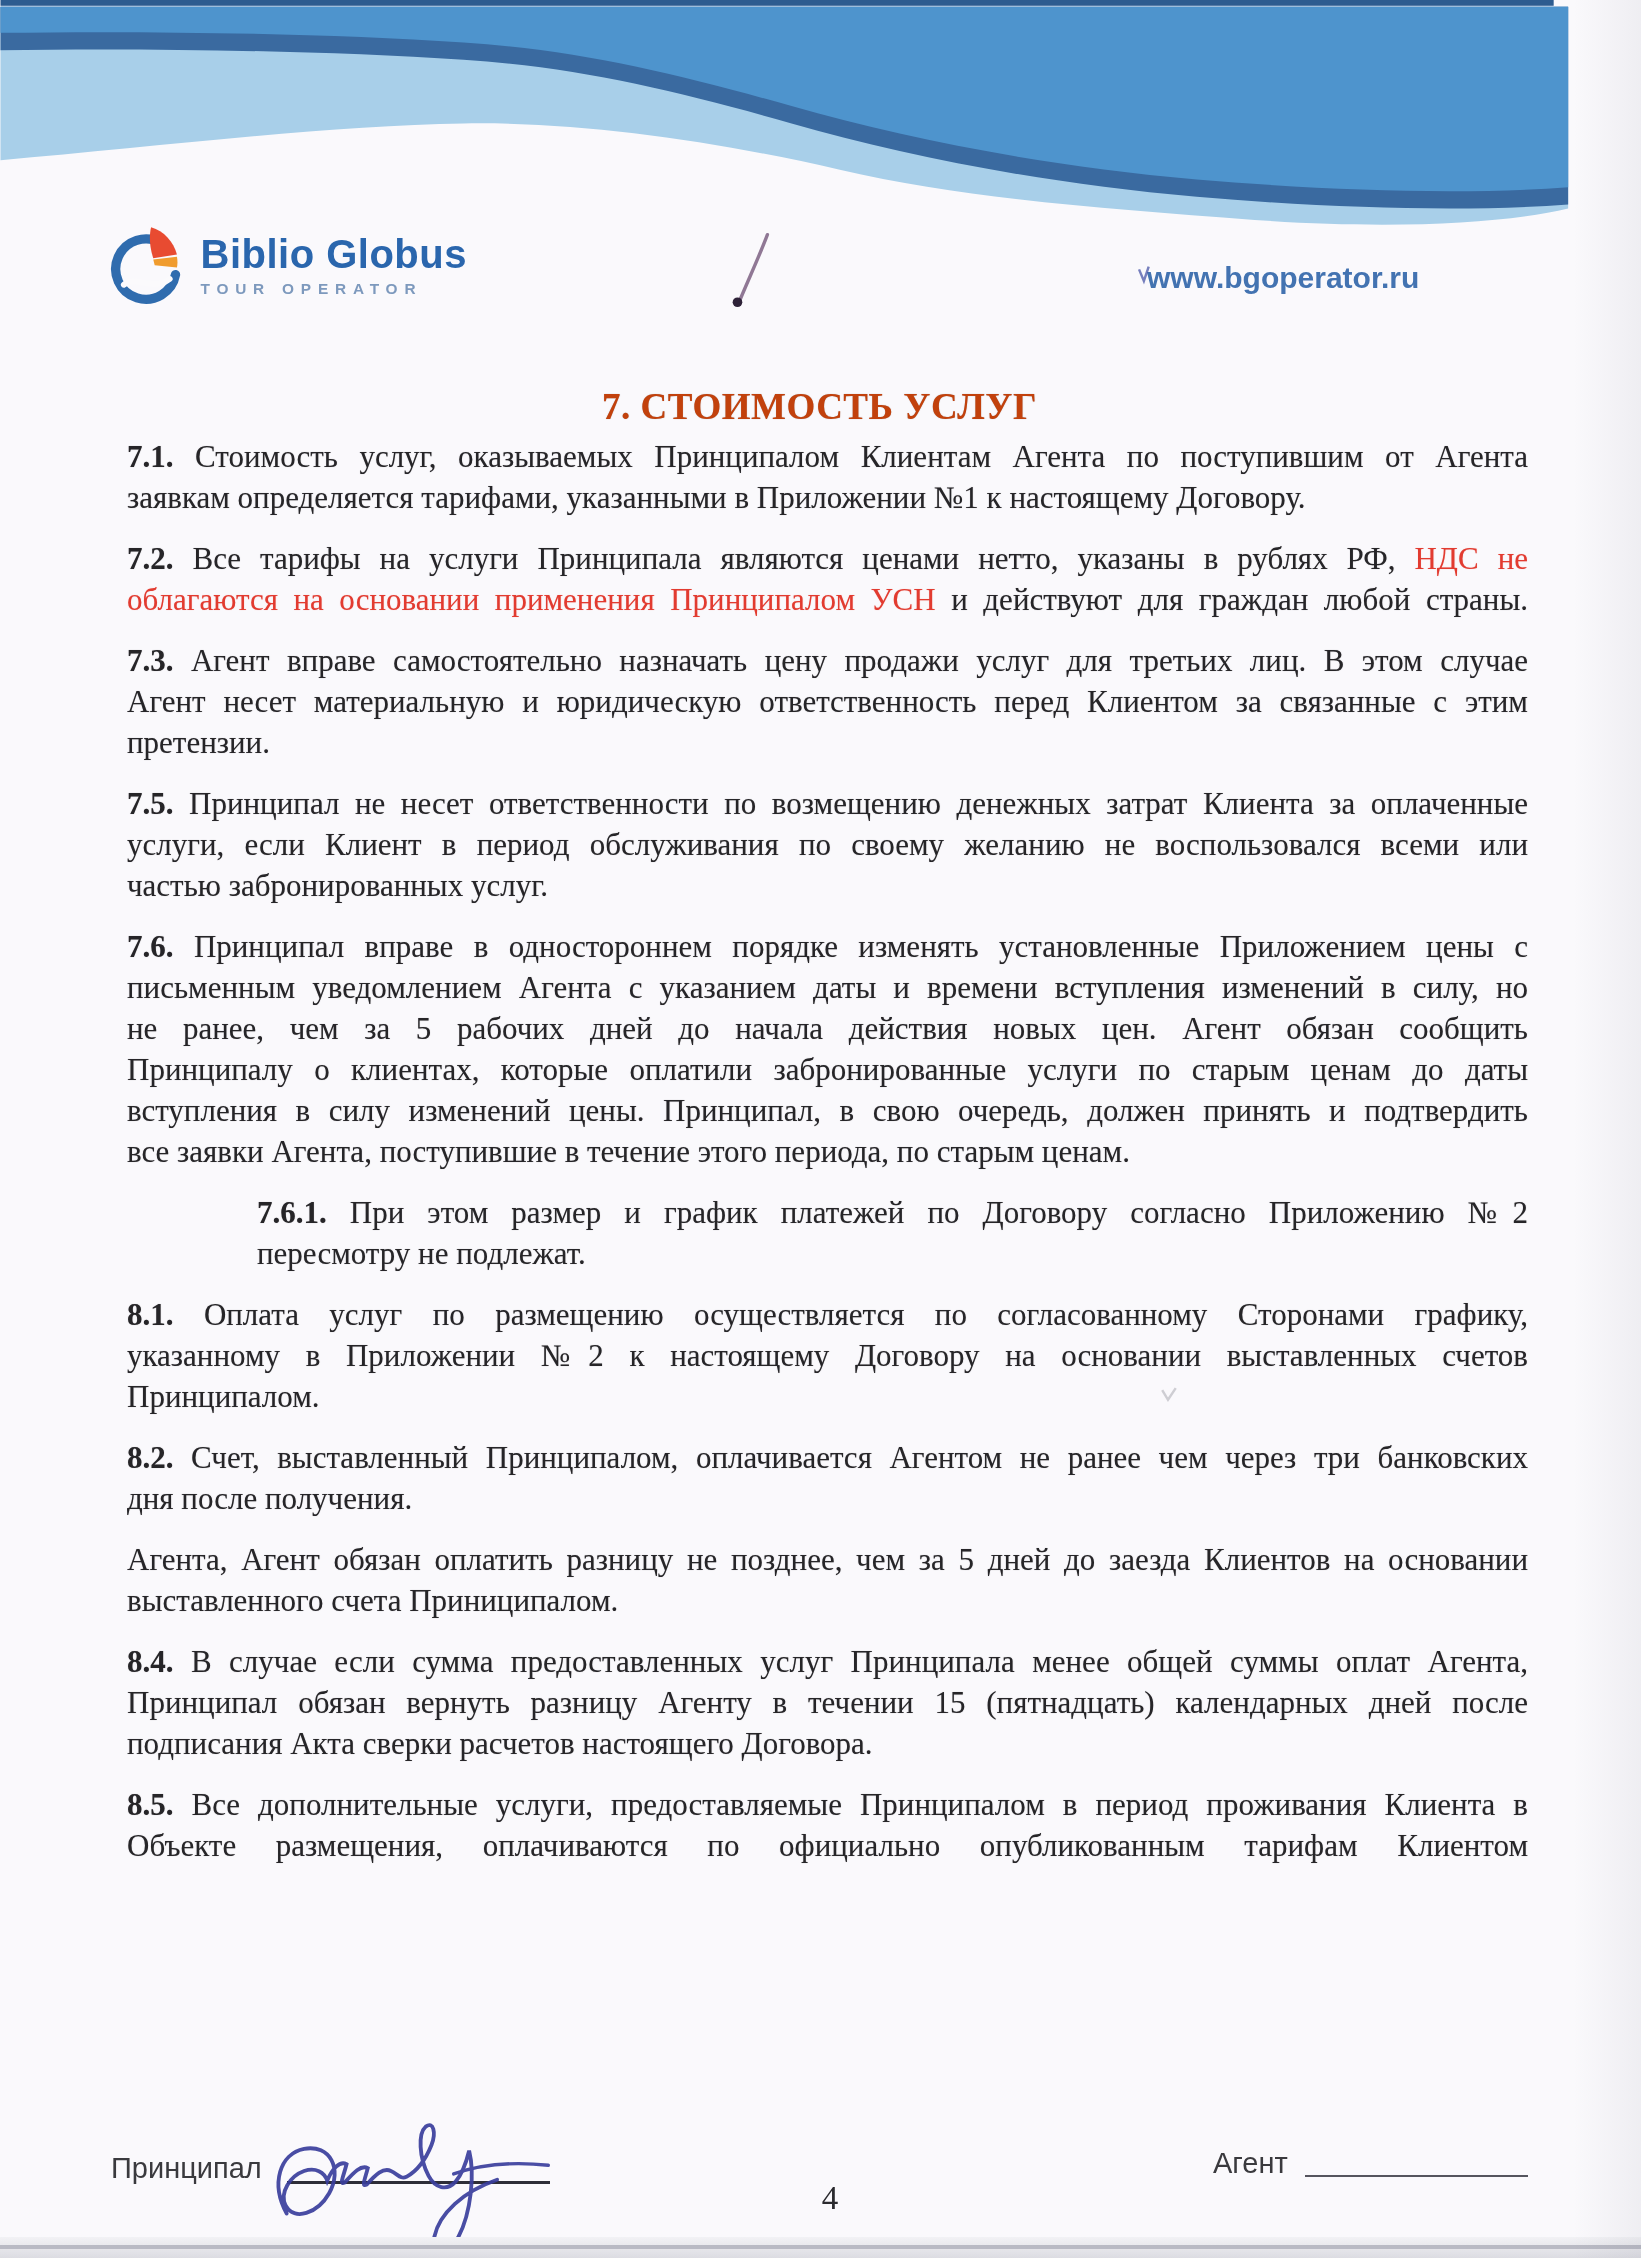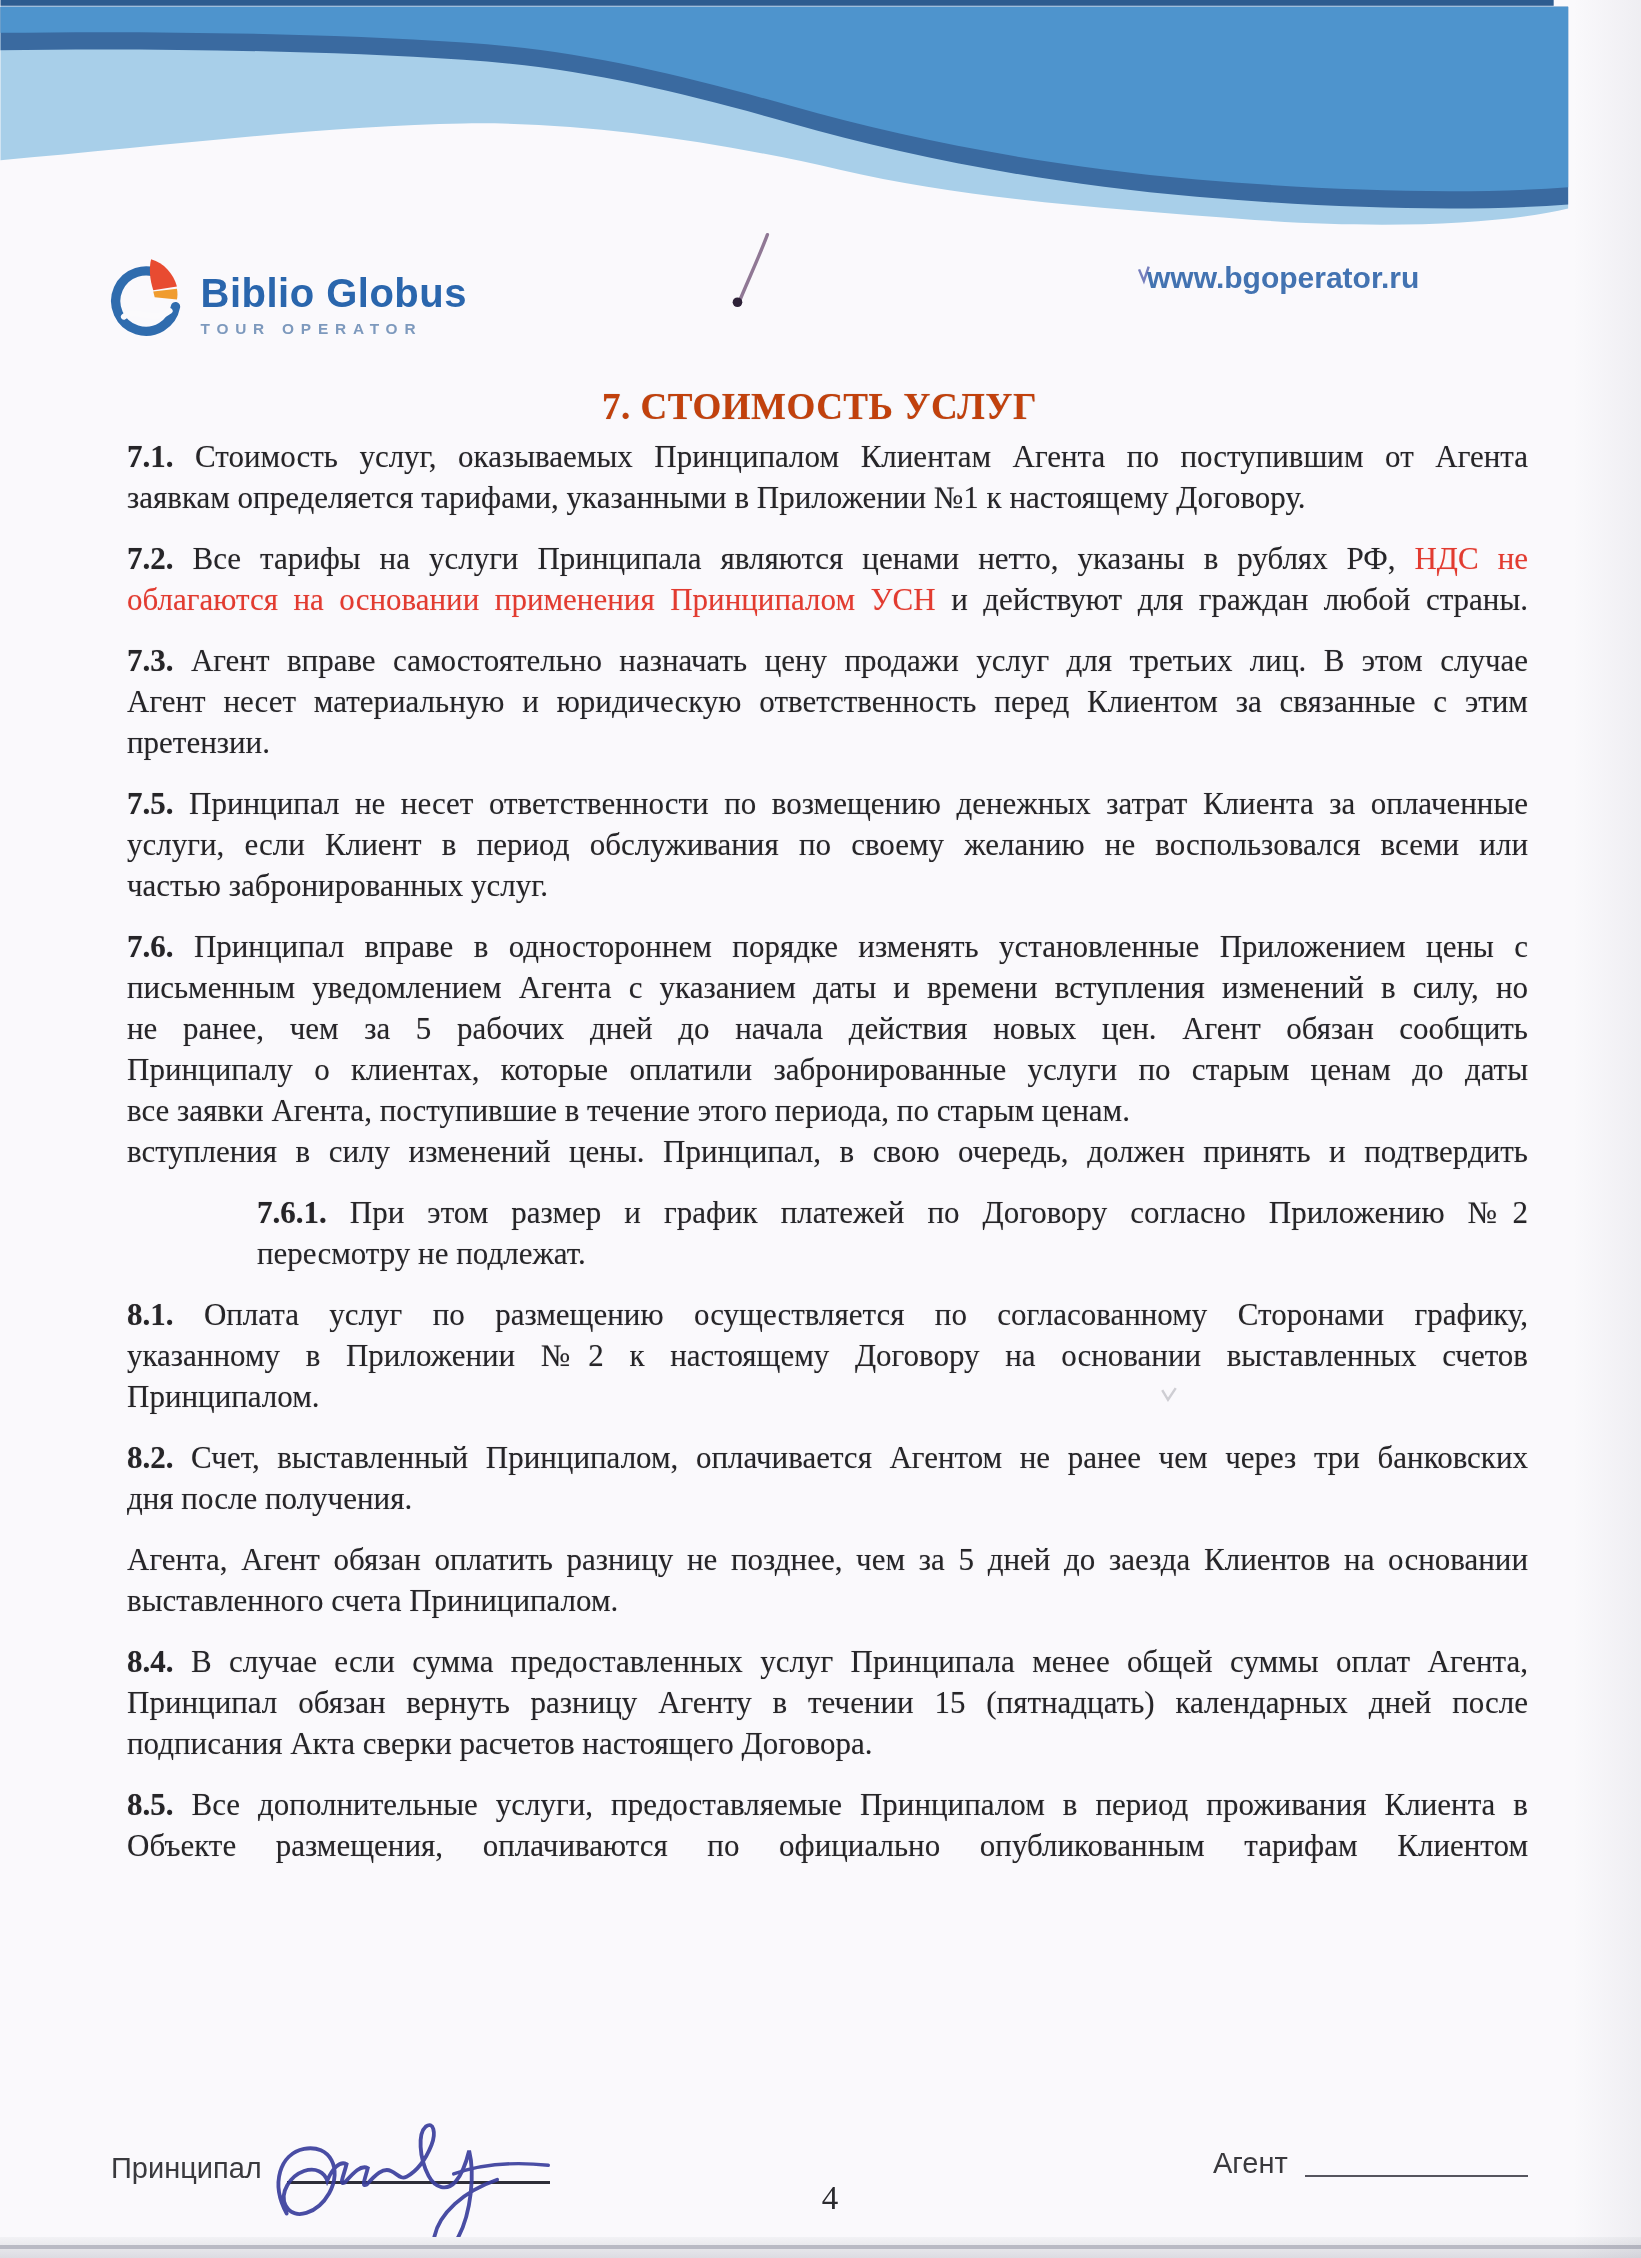--- a/index.html
+++ b/index.html
@@ -8,21 +8,21 @@
     background:#faf9fc;
     font-family:"Liberation Serif", serif;
   }
   
   .page::after{
     content:"";position:absolute;top:0;right:0;width:68px;height:100%;
     background:linear-gradient(to right, rgba(90,90,110,0), rgba(90,90,110,.07));
     pointer-events:none;
   }
   .wave{position:absolute;top:0;left:0;}
-  .brand{position:absolute;left:108px;top:253px;display:flex;align-items:center;}
+  .brand{position:absolute;left:108px;top:221px;display:flex;align-items:flex-start;}
   .brand-mark{width:79px;height:93px;}
   .brand-text{margin-left:13.5px;padding-top:13.5px;font-family:"Liberation Sans",sans-serif;}
   .brand-title{font-size:40px;font-weight:bold;color:#2a66ad;letter-spacing:0.5px;line-height:39px;}
   .brand-sub{margin-top:6.8px;font-size:15.4px;font-weight:bold;letter-spacing:6.8px;color:#7d99bd;}
   .website{
     position:absolute;left:1147px;top:261px;
     font-family:"Liberation Sans",sans-serif;font-size:30px;font-weight:bold;color:#4373b1;
   }
   .content{position:absolute;left:111px;top:384px;width:1417px;color:#262528;
     text-shadow:0 0 1px rgba(50,48,52,.35);}
@@ -107,22 +107,22 @@
         <div class="para">
           <div class="tline j"><span class="b">7.5.</span><span> Принципал не несет ответственности по возмещению денежных затрат Клиента за оплаченные</span></div>
           <div class="tline j"><span>услуги, если Клиент в период обслуживания по своему желанию не воспользовался всеми или</span></div>
           <div class="tline"><span>частью забронированных услуг.</span></div>
         </div>
         <div class="para">
           <div class="tline j"><span class="b">7.6.</span><span> Принципал вправе в одностороннем порядке изменять установленные Приложением цены с</span></div>
           <div class="tline j"><span>письменным уведомлением Агента с указанием даты и времени вступления изменений в силу, но</span></div>
           <div class="tline j"><span>не ранее, чем за 5 рабочих дней до начала действия новых цен. Агент обязан сообщить</span></div>
           <div class="tline j"><span>Принципалу о клиентах, которые оплатили забронированные услуги по старым ценам до даты</span></div>
+          <div class="tline j"><span>вступления в силу изменений цены. Принципал, в свою очередь, должен принять и подтвердить</span></div>
           <div class="tline"><span>все заявки Агента, поступившие в течение этого периода, по старым ценам.</span></div>
-          <div class="tline j"><span>вступления в силу изменений цены. Принципал, в свою очередь, должен принять и подтвердить</span></div>
         </div>
         <div class="para indent">
           <div class="tline j"><span class="b">7.6.1.</span><span> При этом размер и график платежей по Договору согласно Приложению №2</span></div>
           <div class="tline"><span>пересмотру не подлежат.</span></div>
         </div>
       </section>
       <section class="sec">
         <div class="para">
           <div class="tline j"><span class="b">8.1.</span><span> Оплата услуг по размещению осуществляется по согласованному Сторонами графику,</span></div>
           <div class="tline j"><span>указанному в Приложении №2 к настоящему Договору на основании выставленных счетов</span></div>

